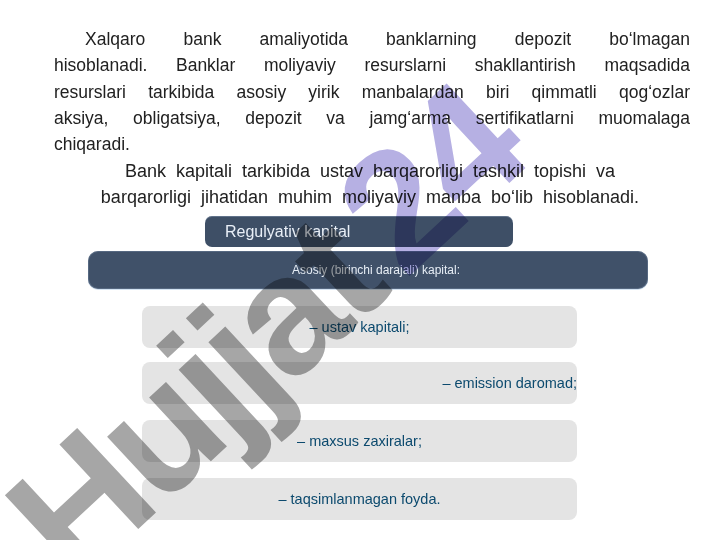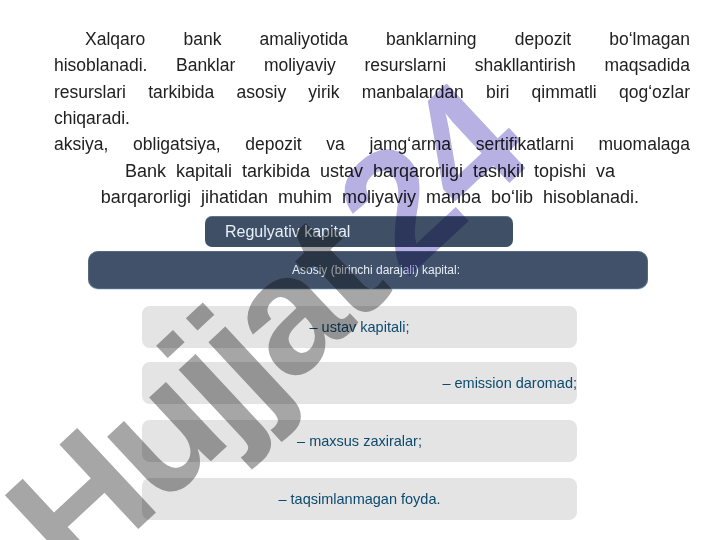--- a/index.html
+++ b/index.html
@@ -109,22 +109,22 @@
 </style>
 </head>
 <body>
 
 <div class="slide">
 
   <div class="para1">
     <div class="jline first">Xalqaro bank amaliyotida banklarning depozit bo‘lmagan</div>
     <div class="jline">hisoblanadi. Banklar moliyaviy resurslarni shakllantirish maqsadida</div>
     <div class="jline">resurslari tarkibida asosiy yirik manbalardan biri qimmatli qog‘ozlar</div>
+    <div class="jline">aksiya, obligatsiya, depozit va jamg‘arma sertifikatlarni muomalaga</div>
     <div class="jline last">chiqaradi.</div>
-    <div class="jline">aksiya, obligatsiya, depozit va jamg‘arma sertifikatlarni muomalaga</div>
   </div>
 
   <div class="para2">
     <div>Bank kapitali tarkibida ustav barqarorligi tashkil topishi va</div>
     <div>barqarorligi jihatidan muhim moliyaviy manba bo‘lib hisoblanadi.</div>
   </div>
 
   <div class="header-box">
     <span>Regulyativ kapital</span>
   </div>

